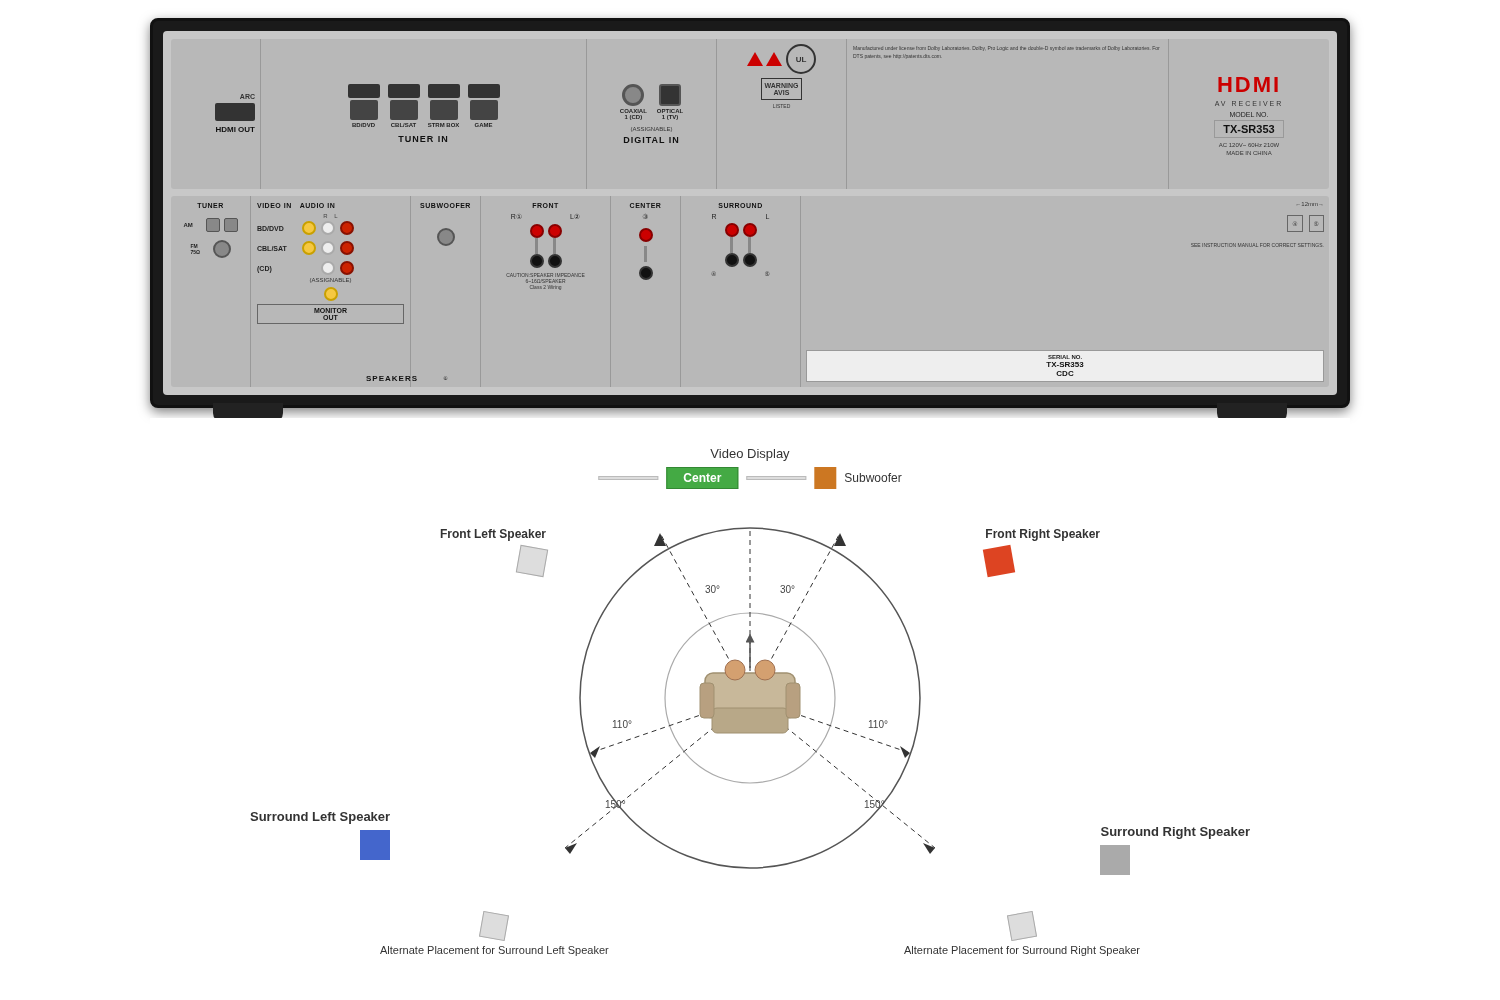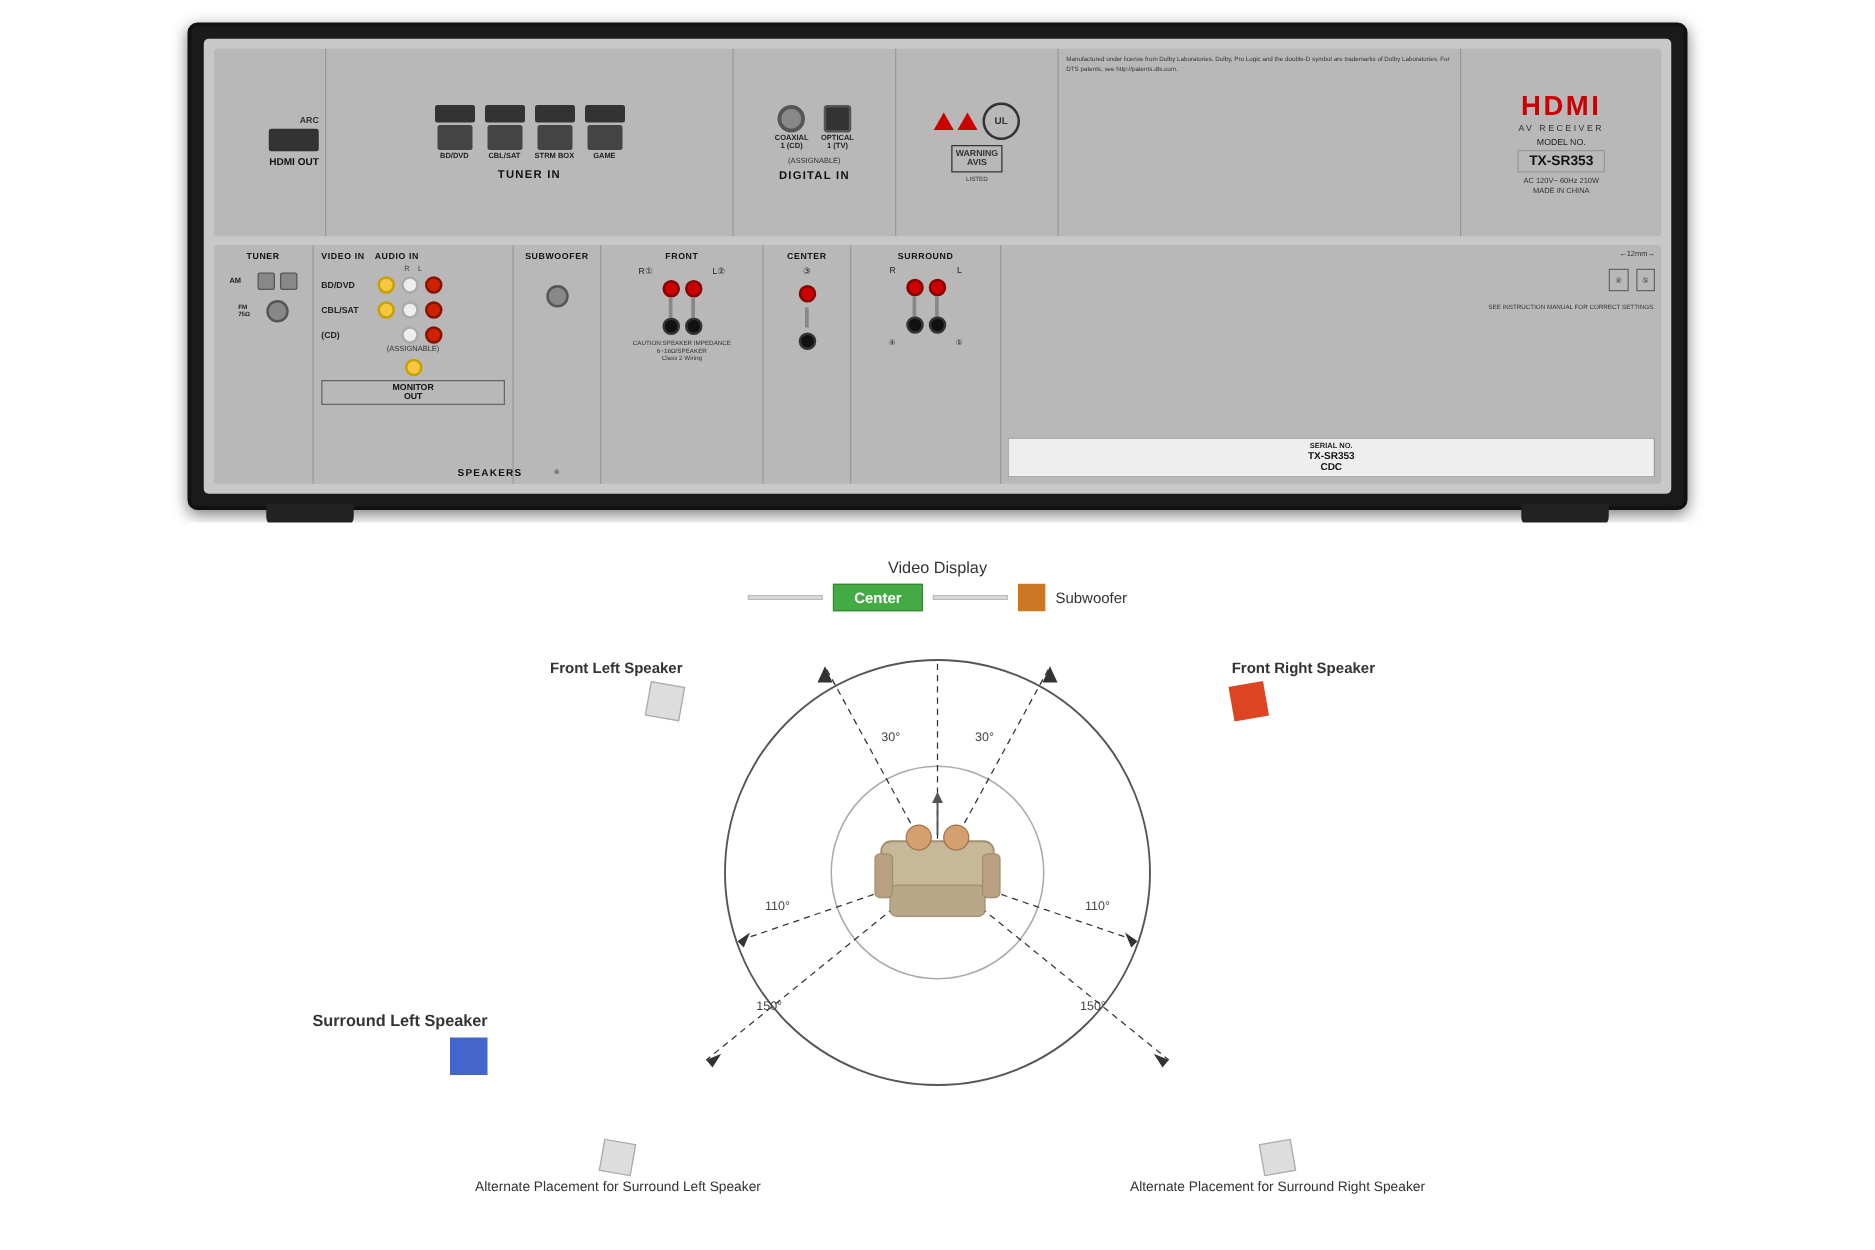--- a/index.html
+++ b/index.html
@@ -162,21 +162,20 @@
       border-radius: 3px;
       border: 2px solid #555;
     }
 
     
     .warning-section {
       width: 130px;
       display: flex;
       flex-direction: column;
       align-items: center;
-      justify-content: center;
       padding: 5px;
       border-right: 1px solid #999;
     }
     .warning-box {
       border: 1px solid #333;
       padding: 3px;
       text-align: center;
       margin-bottom: 3px;
     }
     .ul-circle {
@@ -699,20 +698,28 @@
 
   <div style="position:absolute;top:390px;left:100px;text-align:right;">
     <div style="font-size:13px;color:#333;font-weight:bold;line-height:1.4;">
       <span>Surround
 Left
 Speaker</span>
     </div>
     <div style="width:30px;height:30px;background:#4466cc;margin-left:auto;margin-top:4px;"></div>
   </div>
 
+  <div style="position:absolute;top:405px;right:100px;text-align:left;">
+    <div style="font-size:13px;color:#333;font-weight:bold;line-height:1.4;">
+      <span>Surround
+Right
+Speaker</span>
+    </div>
+    <div style="width:30px;height:30px;background:#aaa;margin-top:4px;"></div>
+  </div>
 
   <div style="position:absolute;bottom:20px;left:230px;text-align:center;">
     <div style="width:26px;height:26px;background:#ddd;border:1px solid #aaa;transform:rotate(10deg);margin:0 auto 4px auto;"></div>
     <div style="font-size:11px;color:#333;line-height:1.4;">
       <span>Alternate Placement
 for Surround
 Left Speaker</span>
     </div>
   </div>
 

